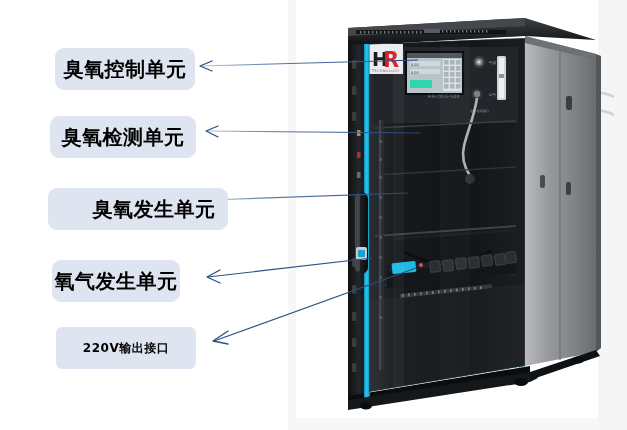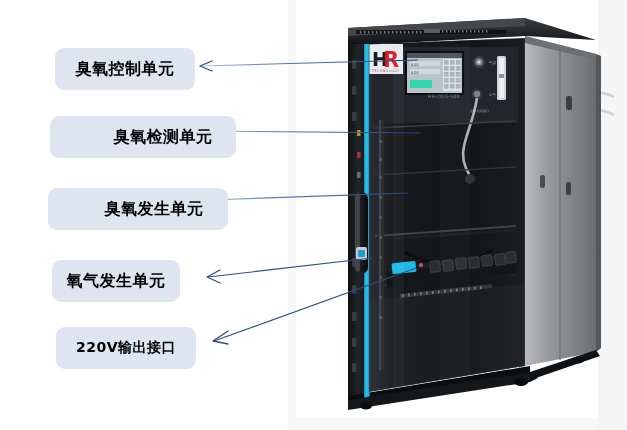--- a/index.html
+++ b/index.html
@@ -20,22 +20,22 @@
   .label-box{
     position:absolute;
     background:#dfe5f0;
     border-radius:9px;
     display:flex;align-items:center;justify-content:center;
     color:#000000;
     font-weight:bold;
     letter-spacing:0.5px;
     font-family:"DejaVu Sans","Liberation Sans",sans-serif;
   }
-  .lbl-cjk{font-size:16px;}
-  .lbl-mixed{font-size:14px;}
+  .lbl-cjk{font-size:20px;}
+  .lbl-mixed{font-size:12px;border-radius:6px;}
 
   
   svg.overlay{position:absolute;left:0;top:0;width:627px;height:430px;}
   .arrow-head{stroke:#2b4f84;stroke-width:1.3;fill:none;stroke-linecap:round;stroke-linejoin:round;}
 </style>
 </head>
 <body>
 
 <div id="root">
 
@@ -331,21 +331,21 @@
         <line x1="416" y1="268" x2="214" y2="341" stroke="#2b4f84" stroke-width="1.1"></line>
         <path class="arrow-head" d="M228,331 L213,341 L228,344"></path>
       </g>
     </g>
   </svg>
 
   <div class="label-box lbl-cjk" style="left:55px;top:48px;width:140px;height:42px;">
     <span>臭氧控制单元</span>
   </div>
 
-  <div class="label-box lbl-cjk" style="left:50px;top:116px;width:146px;height:42px;padding-left:40px;">
+  <div class="label-box lbl-cjk" style="left:50px;top:116px;width:146px;height:42px;">
     <span>臭氧检测单元</span>
   </div>
 
   <div class="label-box lbl-cjk" style="left:48px;top:188px;width:148px;height:42px;padding-left:32px;">
     <span>臭氧发生单元</span>
   </div>
 
   <div class="label-box lbl-cjk" style="left:52px;top:260px;width:128px;height:42px;">
     <span>氧气发生单元</span>
   </div>

